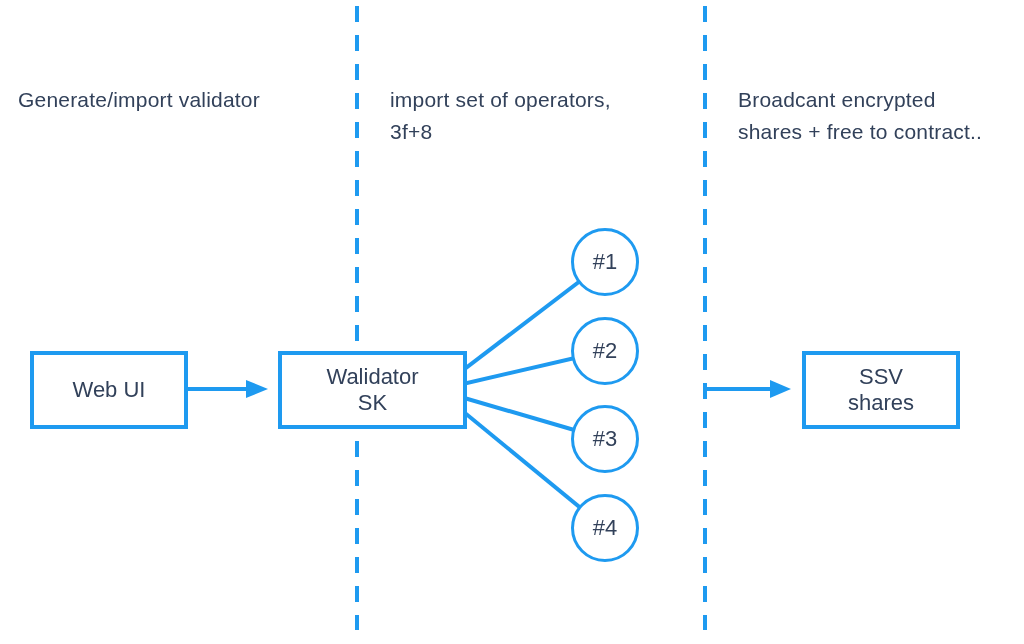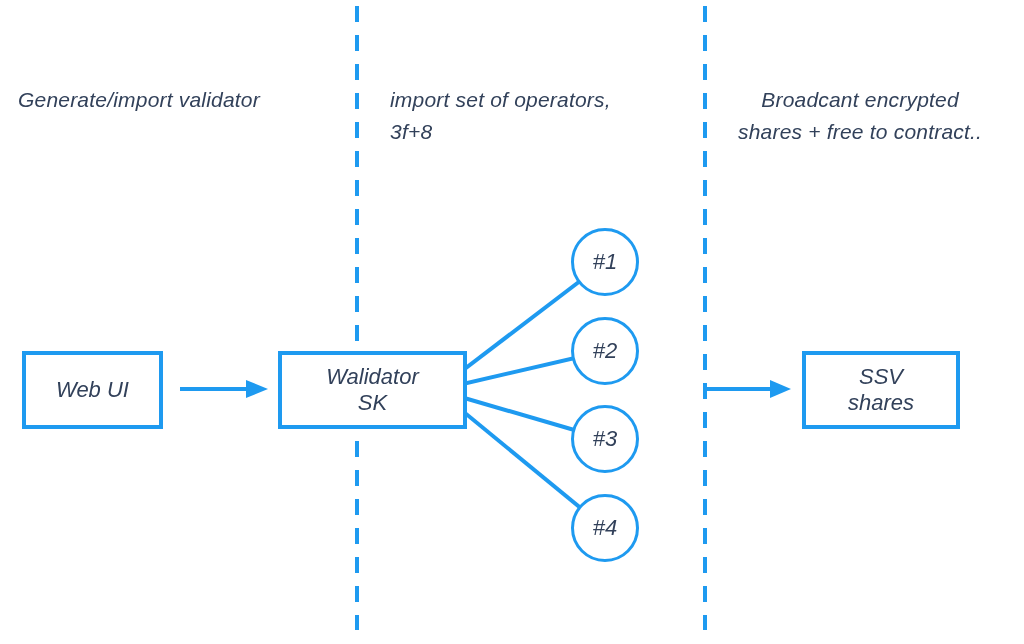--- a/index.html
+++ b/index.html
@@ -12,21 +12,20 @@
   body {
     font-family: "Liberation Sans", "DejaVu Sans", sans-serif;
     color: var(--ink);
   }
   .canvas {
     position: relative;
     width: 1024px;
     height: 644px;
     background: var(--bg);
     overflow: hidden;
-    font-style: italic;
   }
   
   .divider {
     position: absolute;
     top: 6px;
     height: 624px;
     width: 4px;
     background: repeating-linear-gradient(
       180deg,
       var(--accent) 0px, var(--accent) 16px,
@@ -43,21 +42,21 @@
     top: 84px;
     font-size: 21px;
     line-height: 32px;
     letter-spacing: 0.2px;
     color: var(--ink);
     z-index: 3;
   }
   .caption .line { display: block; white-space: nowrap; }
   .caption-generate  { left: 18px; }
   .caption-distribute{ left: 390px; }
-  .caption-broadcast { left: 738px; text-align: center; }
+  .caption-broadcast { left: 738px; }
 
   
   .connector-layer {
     position: absolute;
     left: 0; top: 0;
     width: 1024px; height: 644px;
     z-index: 2;
   }
   .connector-layer .link {
     stroke: var(--accent);
@@ -77,21 +76,21 @@
     flex-direction: column;
     align-items: center;
     justify-content: center;
     font-size: 22px;
     line-height: 26px;
     color: var(--ink);
     text-align: center;
     z-index: 4;
   }
   .node-box .line { display: block; white-space: nowrap; }
-  .node-webui     { left: 22px;  width: 141px; }
+  .node-webui     { left: 30px;  width: 158px; }
   .node-validator { left: 278px; width: 189px; }
   .node-ssv       { left: 802px; width: 158px; text-align: center; }
 
   
   .operator {
     position: absolute;
     left: 571px;
     width: 68px;
     height: 68px;
     border: 3px solid var(--accent);

